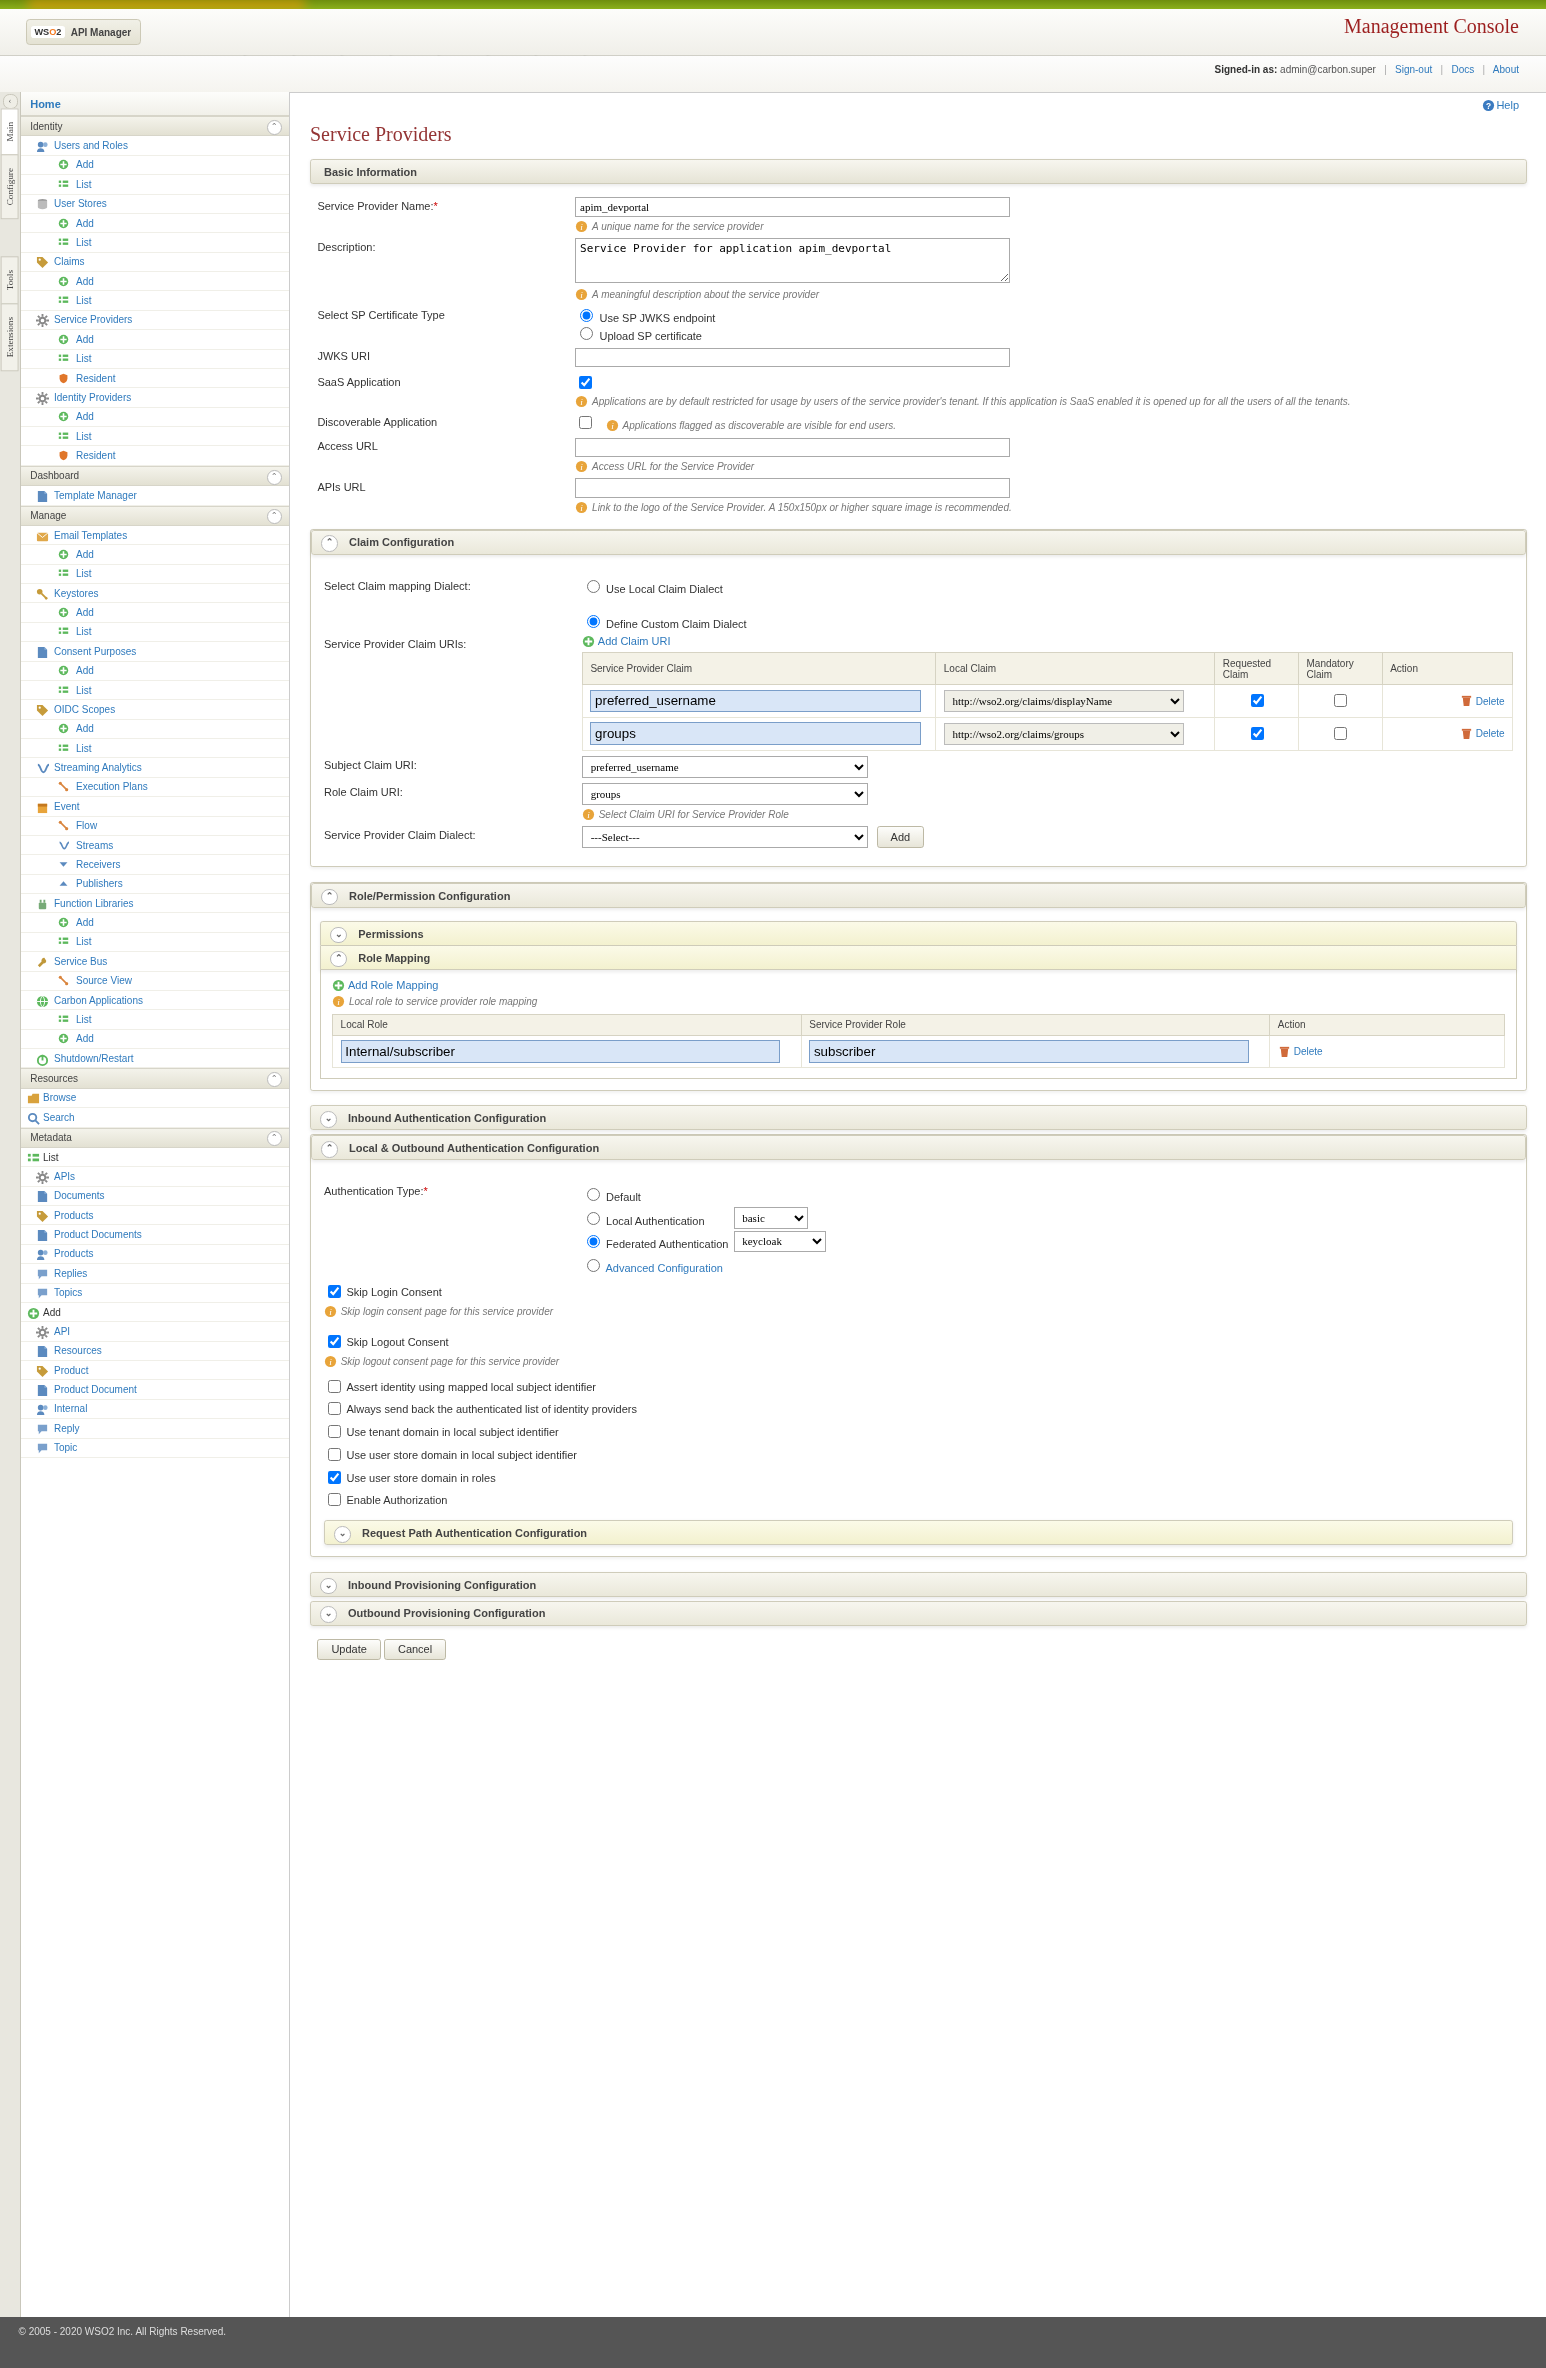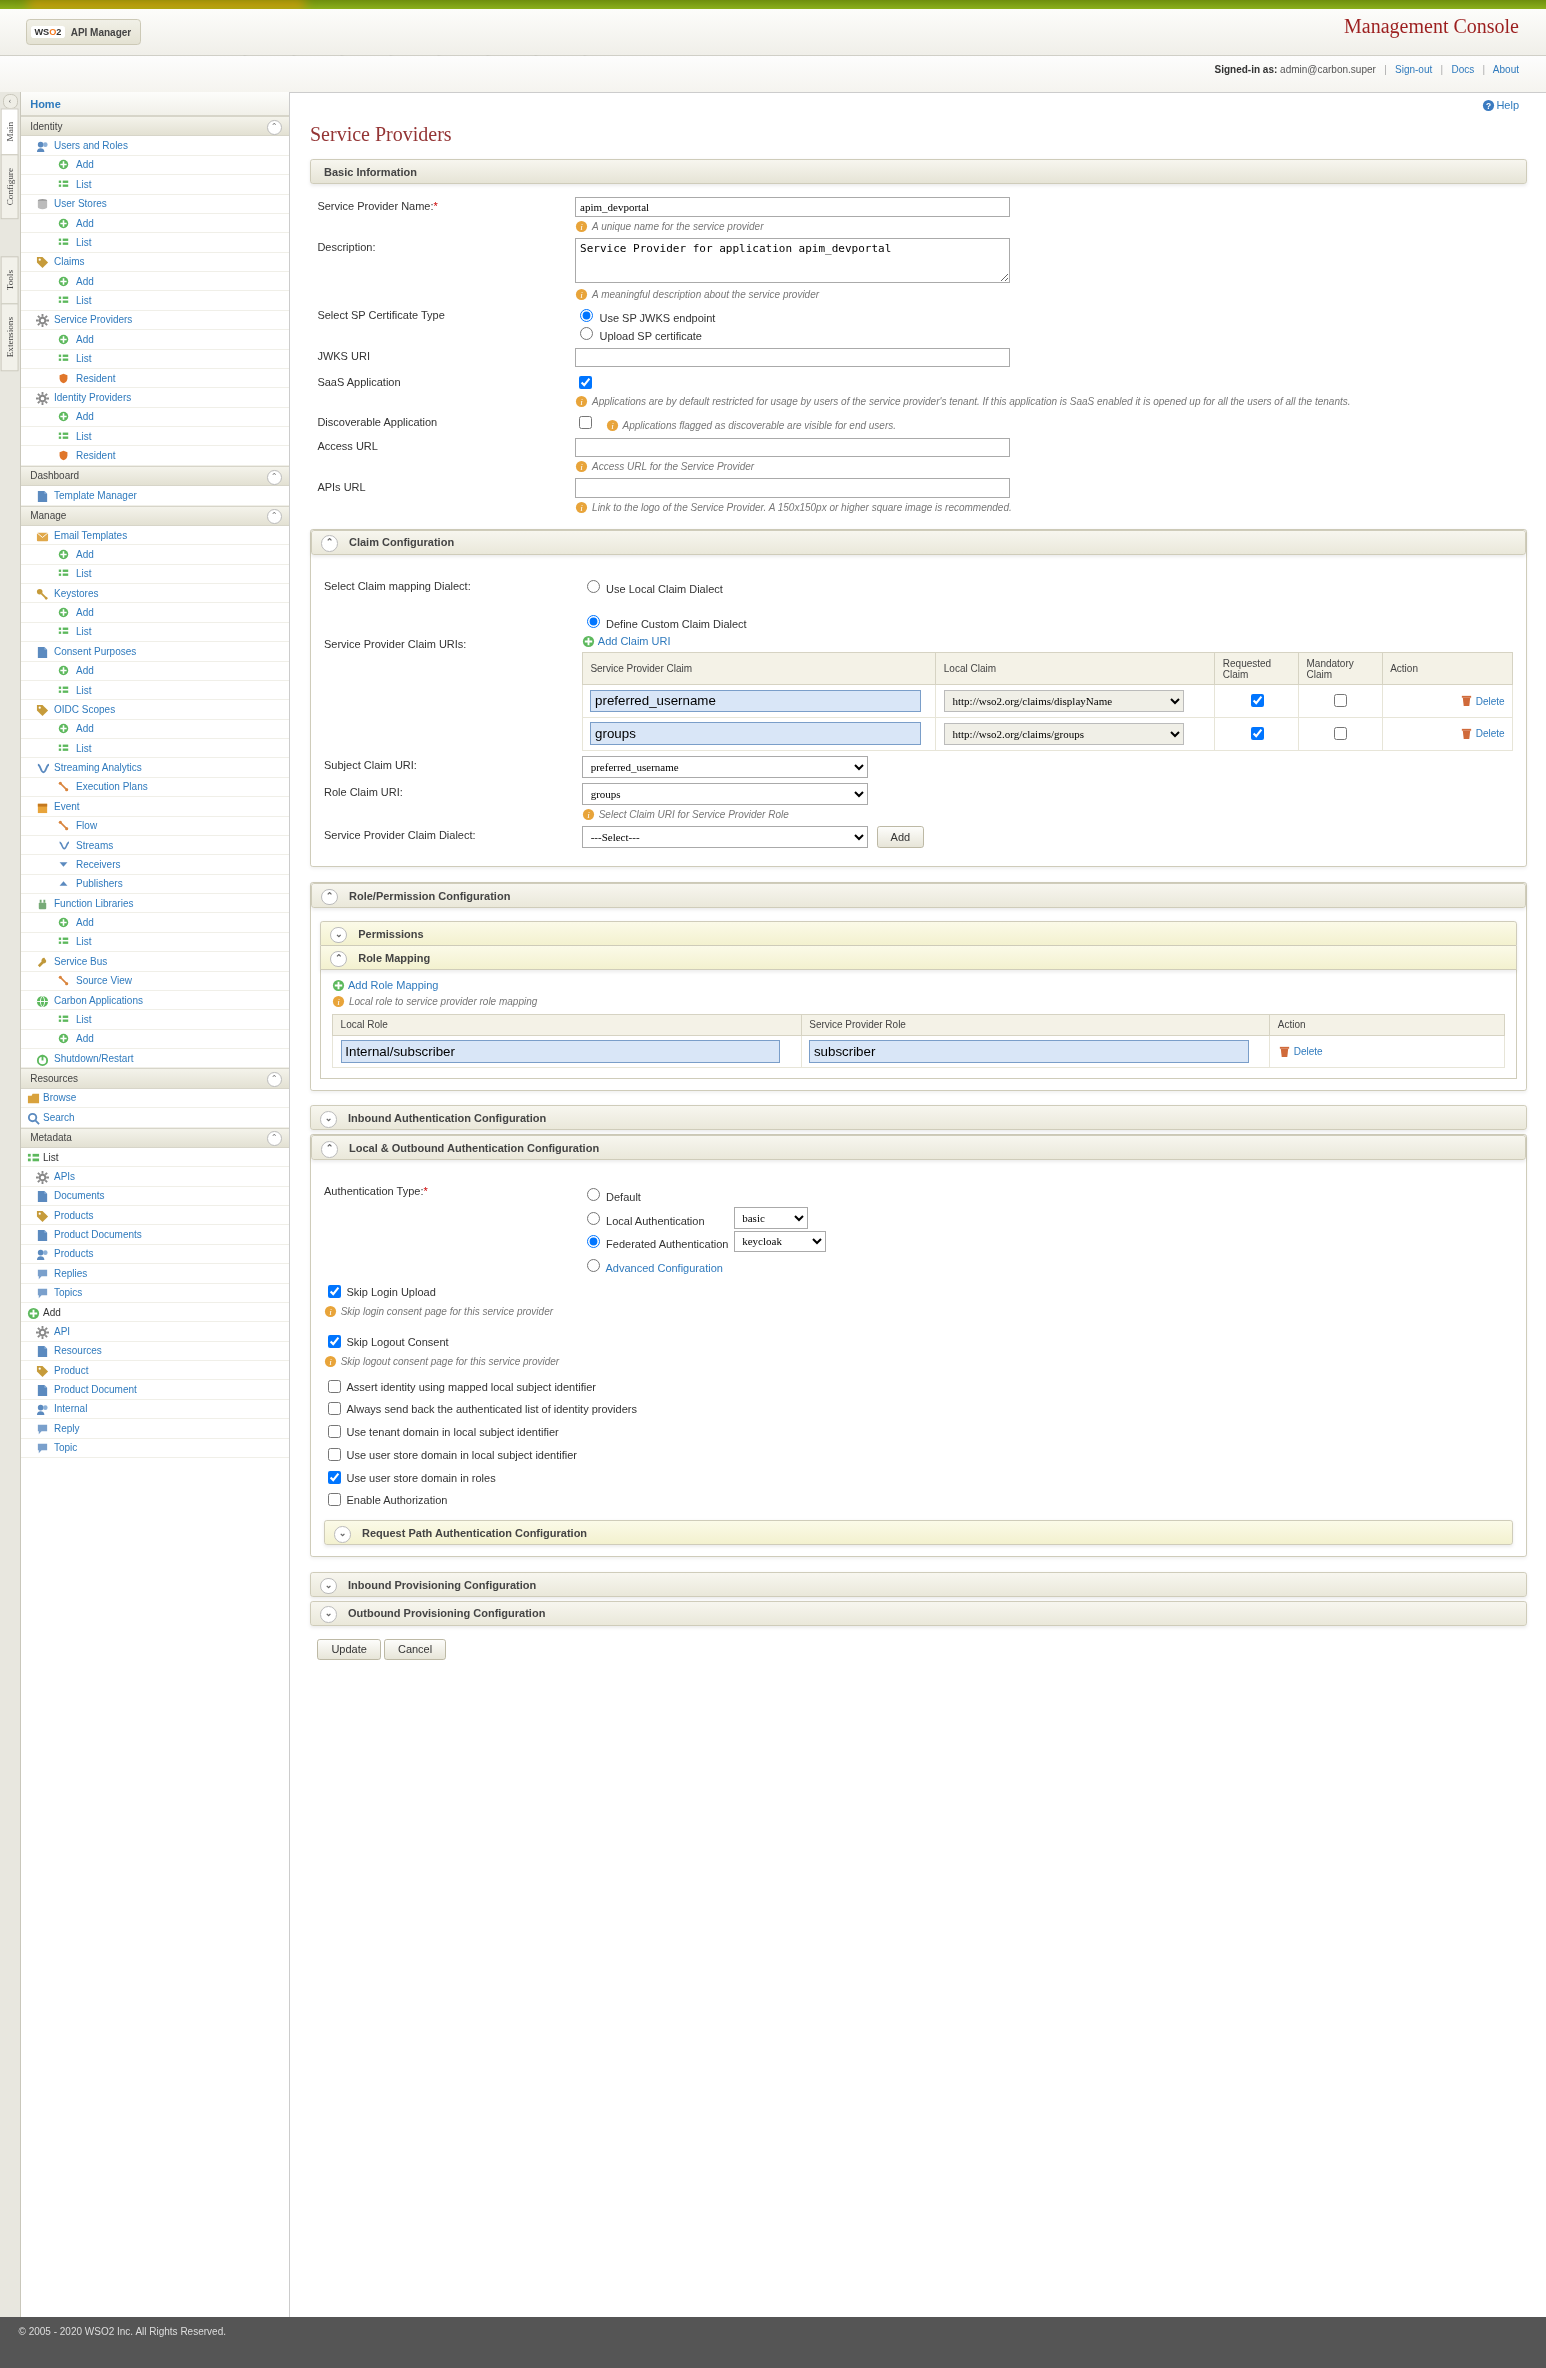--- a/index.html
+++ b/index.html
@@ -631,21 +631,21 @@
                       <td><select style="width:92px"><option>keycloak</option></select></td>
                     </tr>
               <tr>
                       <td style="padding:2.8px 0"><input type="radio" name="at" style=""> <a>Advanced Configuration</a></td>
                       <td></td>
                     </tr>
             </tbody>
                 </table>
           </div>
         </div>
-        <div class="checkline"><input type="checkbox" checked="" style=""><span>Skip Login Upload</span></div>
+        <div class="checkline"><input type="checkbox" checked="" style=""><span>Skip Login Consent</span></div>
         <div class="hint" style="margin-left:0"><svg width="13" height="13" viewBox="0 0 14 14">
                 <use href="#i-info"></use>
               </svg><span>Skip login consent page for this service provider</span></div>
         <div class="checkline" style="margin-top:14px"><input type="checkbox" checked="" style=""><span>Skip Logout Consent</span></div>
         <div class="hint" style="margin-left:0"><svg width="13" height="13" viewBox="0 0 14 14">
                 <use href="#i-info"></use>
               </svg><span>Skip logout consent page for this service provider</span></div>
 
         <div class="checkline" style="margin-top:9.2px"><input type="checkbox" style=""><span>Assert identity using mapped local subject identifier</span></div>
         <div class="checkline"><input type="checkbox" style=""><span>Always send back the authenticated list of identity providers</span></div>

